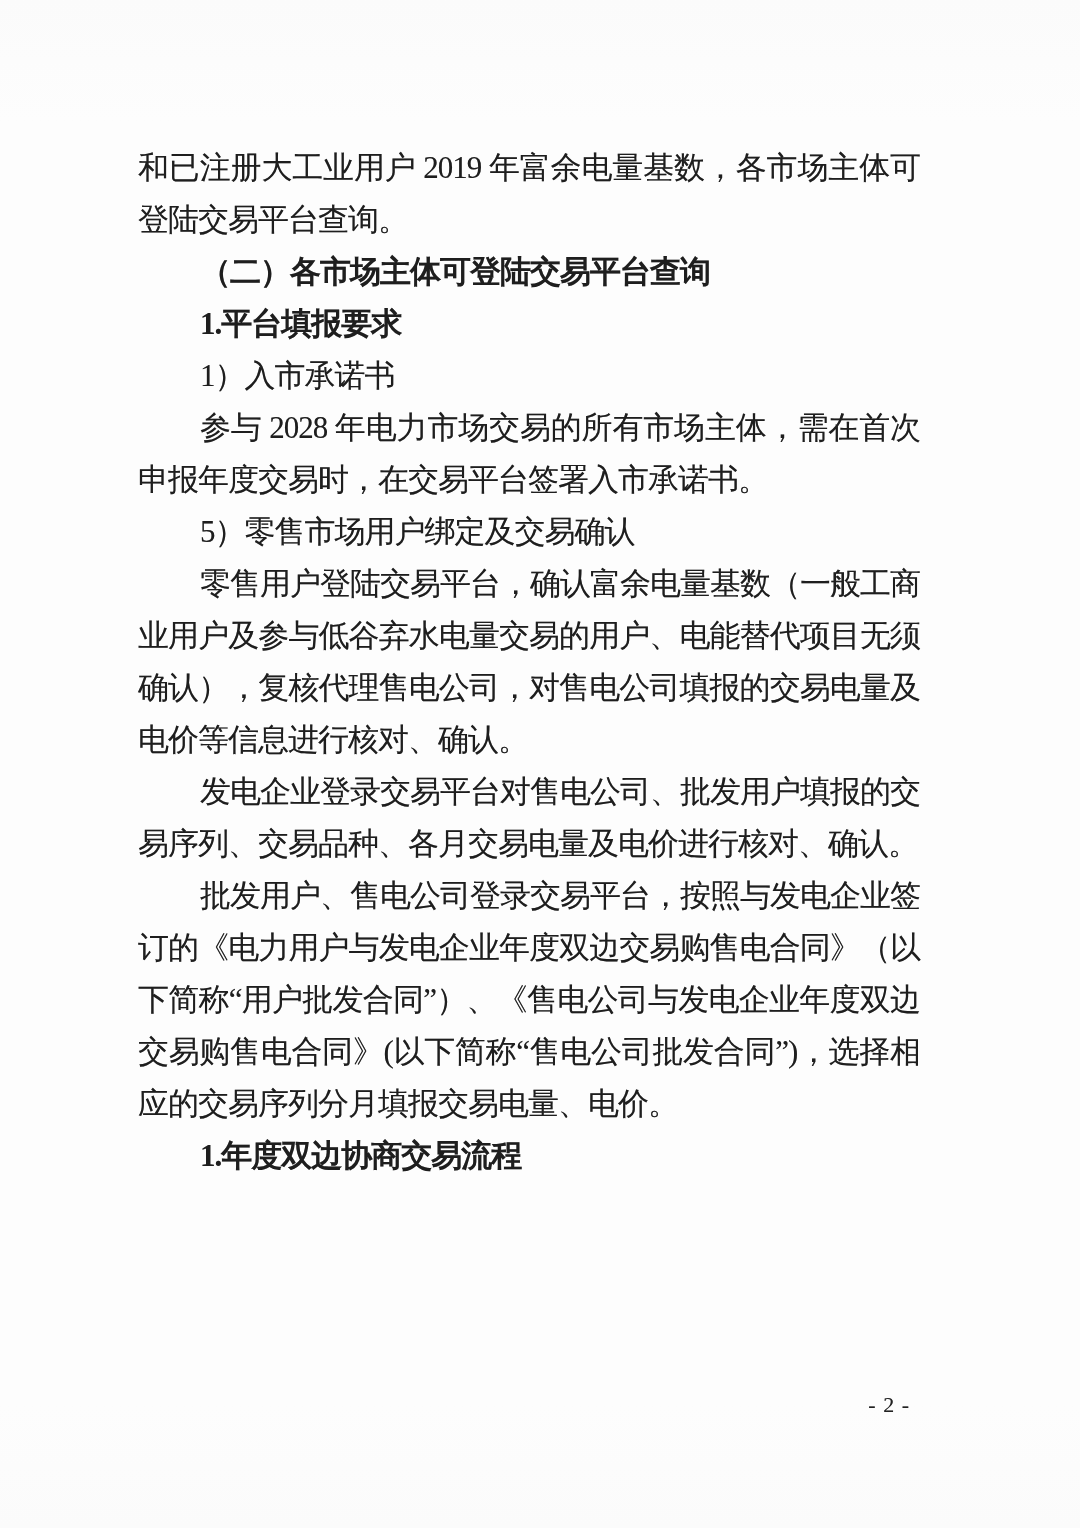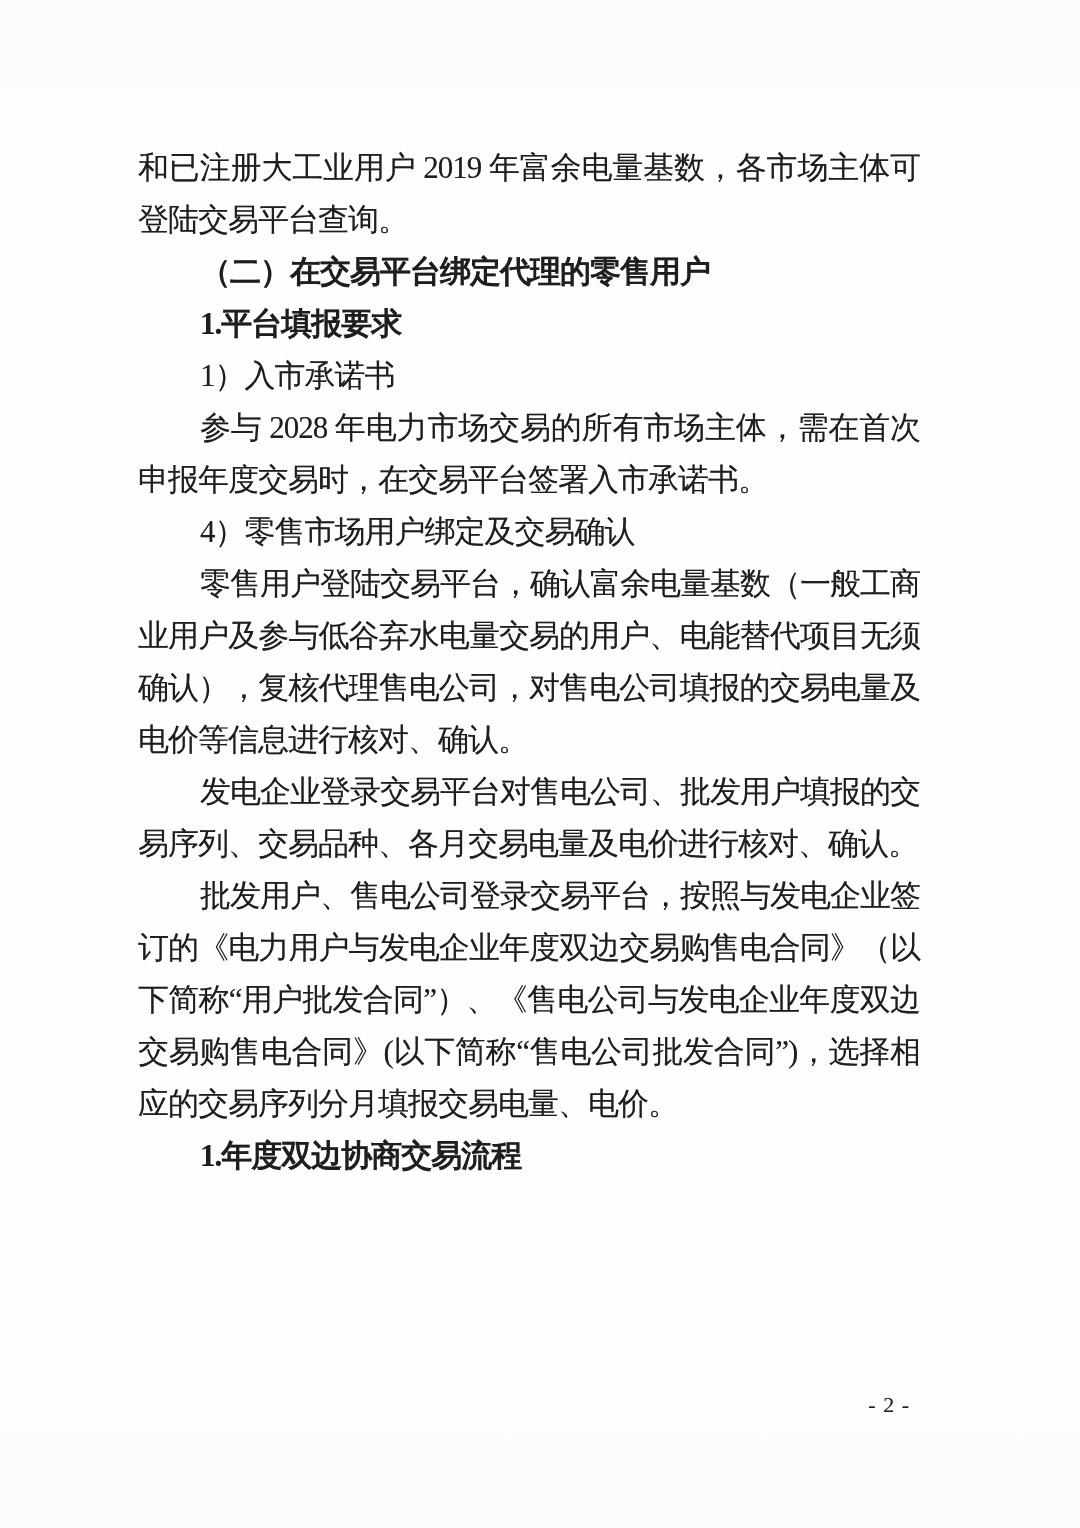--- a/index.html
+++ b/index.html
@@ -48,24 +48,24 @@
     color: #222222;
     text-shadow: 0 0 0.5px rgba(40, 40, 40, 0.4);
   }
 </style>
 </head>
 <body>
 
 <div class="page">
   <div class="text-block">
     <p class="blk noind">和已注册大工业用户 2019 年富余电量基数，各市场主体可登陆交易平台查询。</p>
-    <p class="blk bold">（二）在交易平台绑定代理的零售用户</p>
+    <p class="blk bold">（二）各市场主体可登陆交易平台查询</p>
     <p class="blk bold">1.平台填报要求</p>
     <p class="blk">1）入市承诺书</p>
     <p class="blk">参与 2028 年电力市场交易的所有市场主体，需在首次申报年度交易时，在交易平台签署入市承诺书。</p>
-    <p class="blk">4）零售市场用户绑定及交易确认</p>
+    <p class="blk">5）零售市场用户绑定及交易确认</p>
     <p class="blk">零售用户登陆交易平台，确认富余电量基数（一般工商业用户及参与低谷弃水电量交易的用户、电能替代项目无须确认），复核代理售电公司，对售电公司填报的交易电量及电价等信息进行核对、确认。</p>
     <p class="blk">发电企业登录交易平台对售电公司、批发用户填报的交易序列、交易品种、各月交易电量及电价进行核对、确认。</p>
     <p class="blk">批发用户、售电公司登录交易平台，按照与发电企业签订的《电力用户与发电企业年度双边交易购售电合同》（以下简称“用户批发合同”）、《售电公司与发电企业年度双边交易购售电合同》(以下简称“售电公司批发合同”)，选择相应的交易序列分月填报交易电量、电价。</p>
     <p class="blk bold">1.年度双边协商交易流程</p>
   </div>
   <div class="pageno">- 2 -</div>
 </div>
 
 </body></html>

